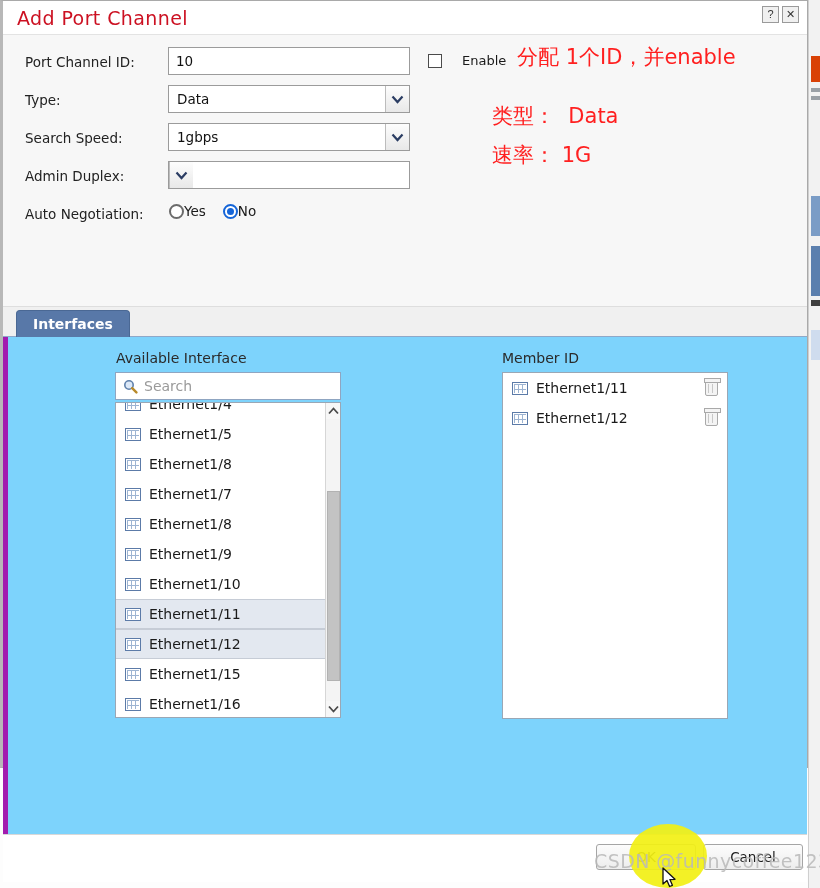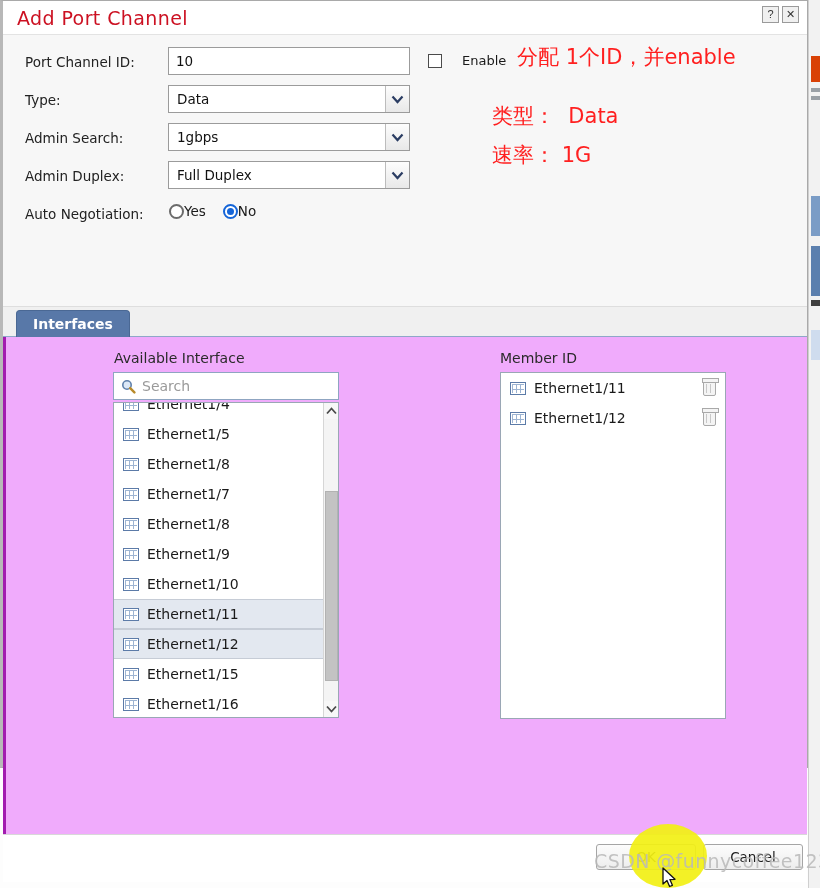--- a/index.html
+++ b/index.html
@@ -144,22 +144,22 @@
     color: #ffffff; font-weight: bold; font-size: 14px;
     display: flex; align-items: center;
     font-family: "DejaVu Sans", sans-serif;
     cursor: pointer;
   }
 
   
   .panel {
     position: relative;
     height: 497px;
-    background: #f0abfc;
-    border-left: 3px solid #a21caf;
+    background: #7dd3fc;
+    border-left: 5px solid #a21caf;
   }
 
   .col-title {
     position: absolute; font-size: 14px; color: #2a2a2a;
     font-family: "DejaVu Sans", sans-serif;
   }
   .title-avail { left: 108px; top: 13px; }
   .title-member { left: 494px; top: 13px; }
 
   .searchbox {
@@ -328,35 +328,34 @@
           <div class="sval">Data</div>
           <div class="sarrow">
             <svg width="13" height="9" viewBox="0 0 13 9">
                 <path d="M1.5 1.5 L6.5 7 L11.5 1.5" fill="none" stroke="#2b3d63" stroke-width="2.2"></path>
               </svg>
           </div>
         </div>
       </div>
 
       <div class="frow">
-        <div class="flabel">Admin Search:</div>
+        <div class="flabel">Search Speed:</div>
         <div class="fselect">
           <div class="sval">1gbps</div>
           <div class="sarrow">
             <svg width="13" height="9" viewBox="0 0 13 9">
                 <path d="M1.5 1.5 L6.5 7 L11.5 1.5" fill="none" stroke="#2b3d63" stroke-width="2.2"></path>
               </svg>
           </div>
         </div>
       </div>
 
       <div class="frow">
         <div class="flabel">Admin Duplex:</div>
         <div class="fselect">
-          <div class="sval">Full Duplex</div>
           <div class="sarrow">
             <svg width="13" height="9" viewBox="0 0 13 9">
                 <path d="M1.5 1.5 L6.5 7 L11.5 1.5" fill="none" stroke="#2b3d63" stroke-width="2.2"></path>
               </svg>
           </div>
         </div>
       </div>
 
       <div class="frow">
         <div class="flabel">Auto Negotiation:</div>

